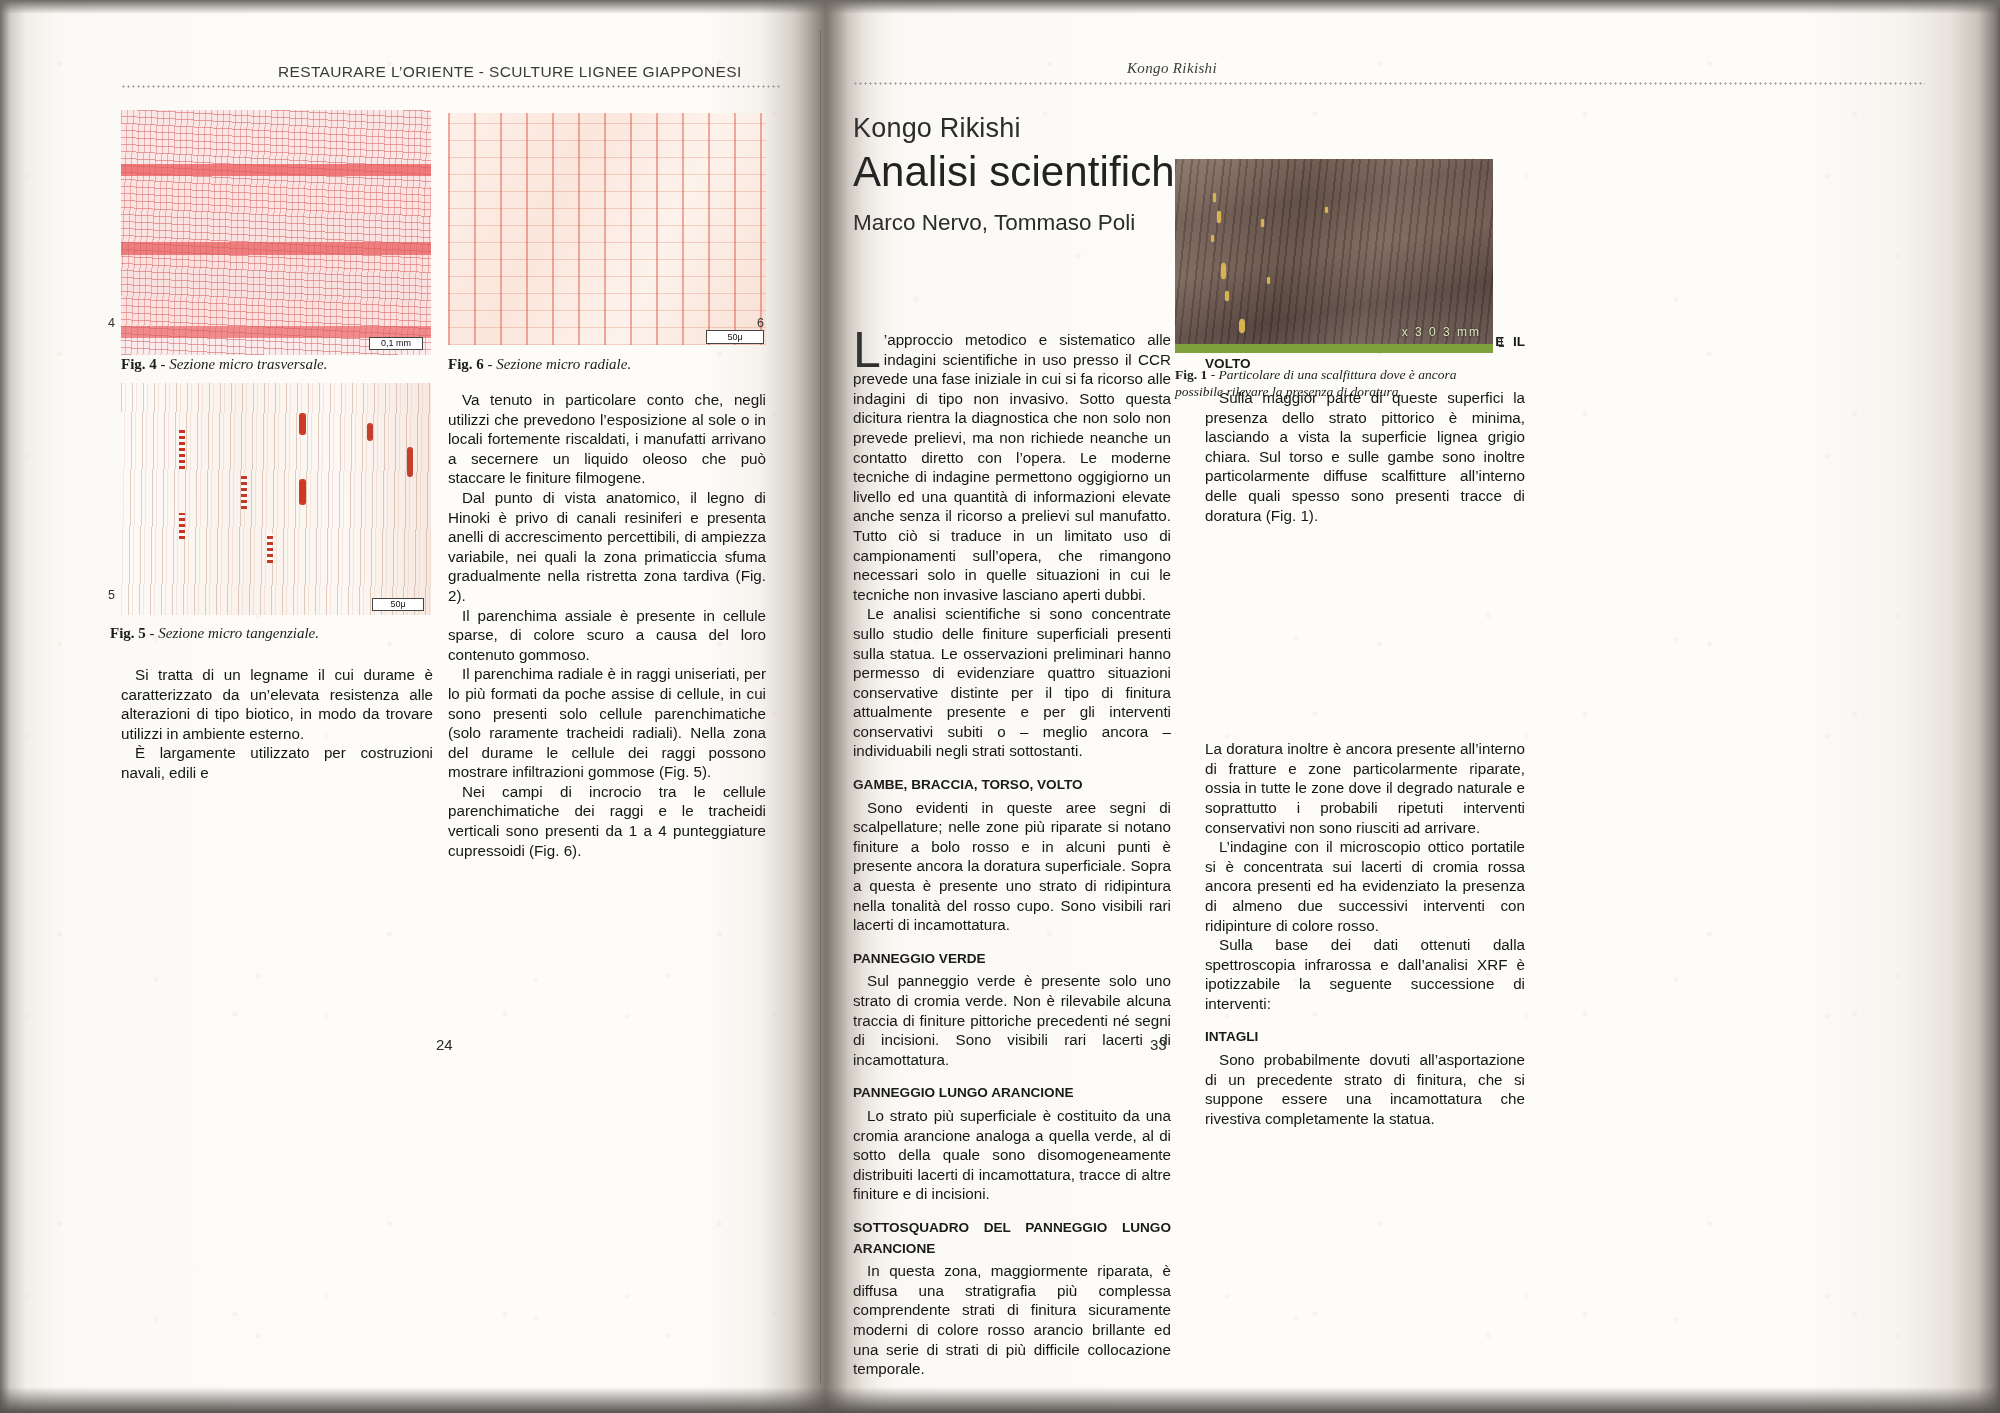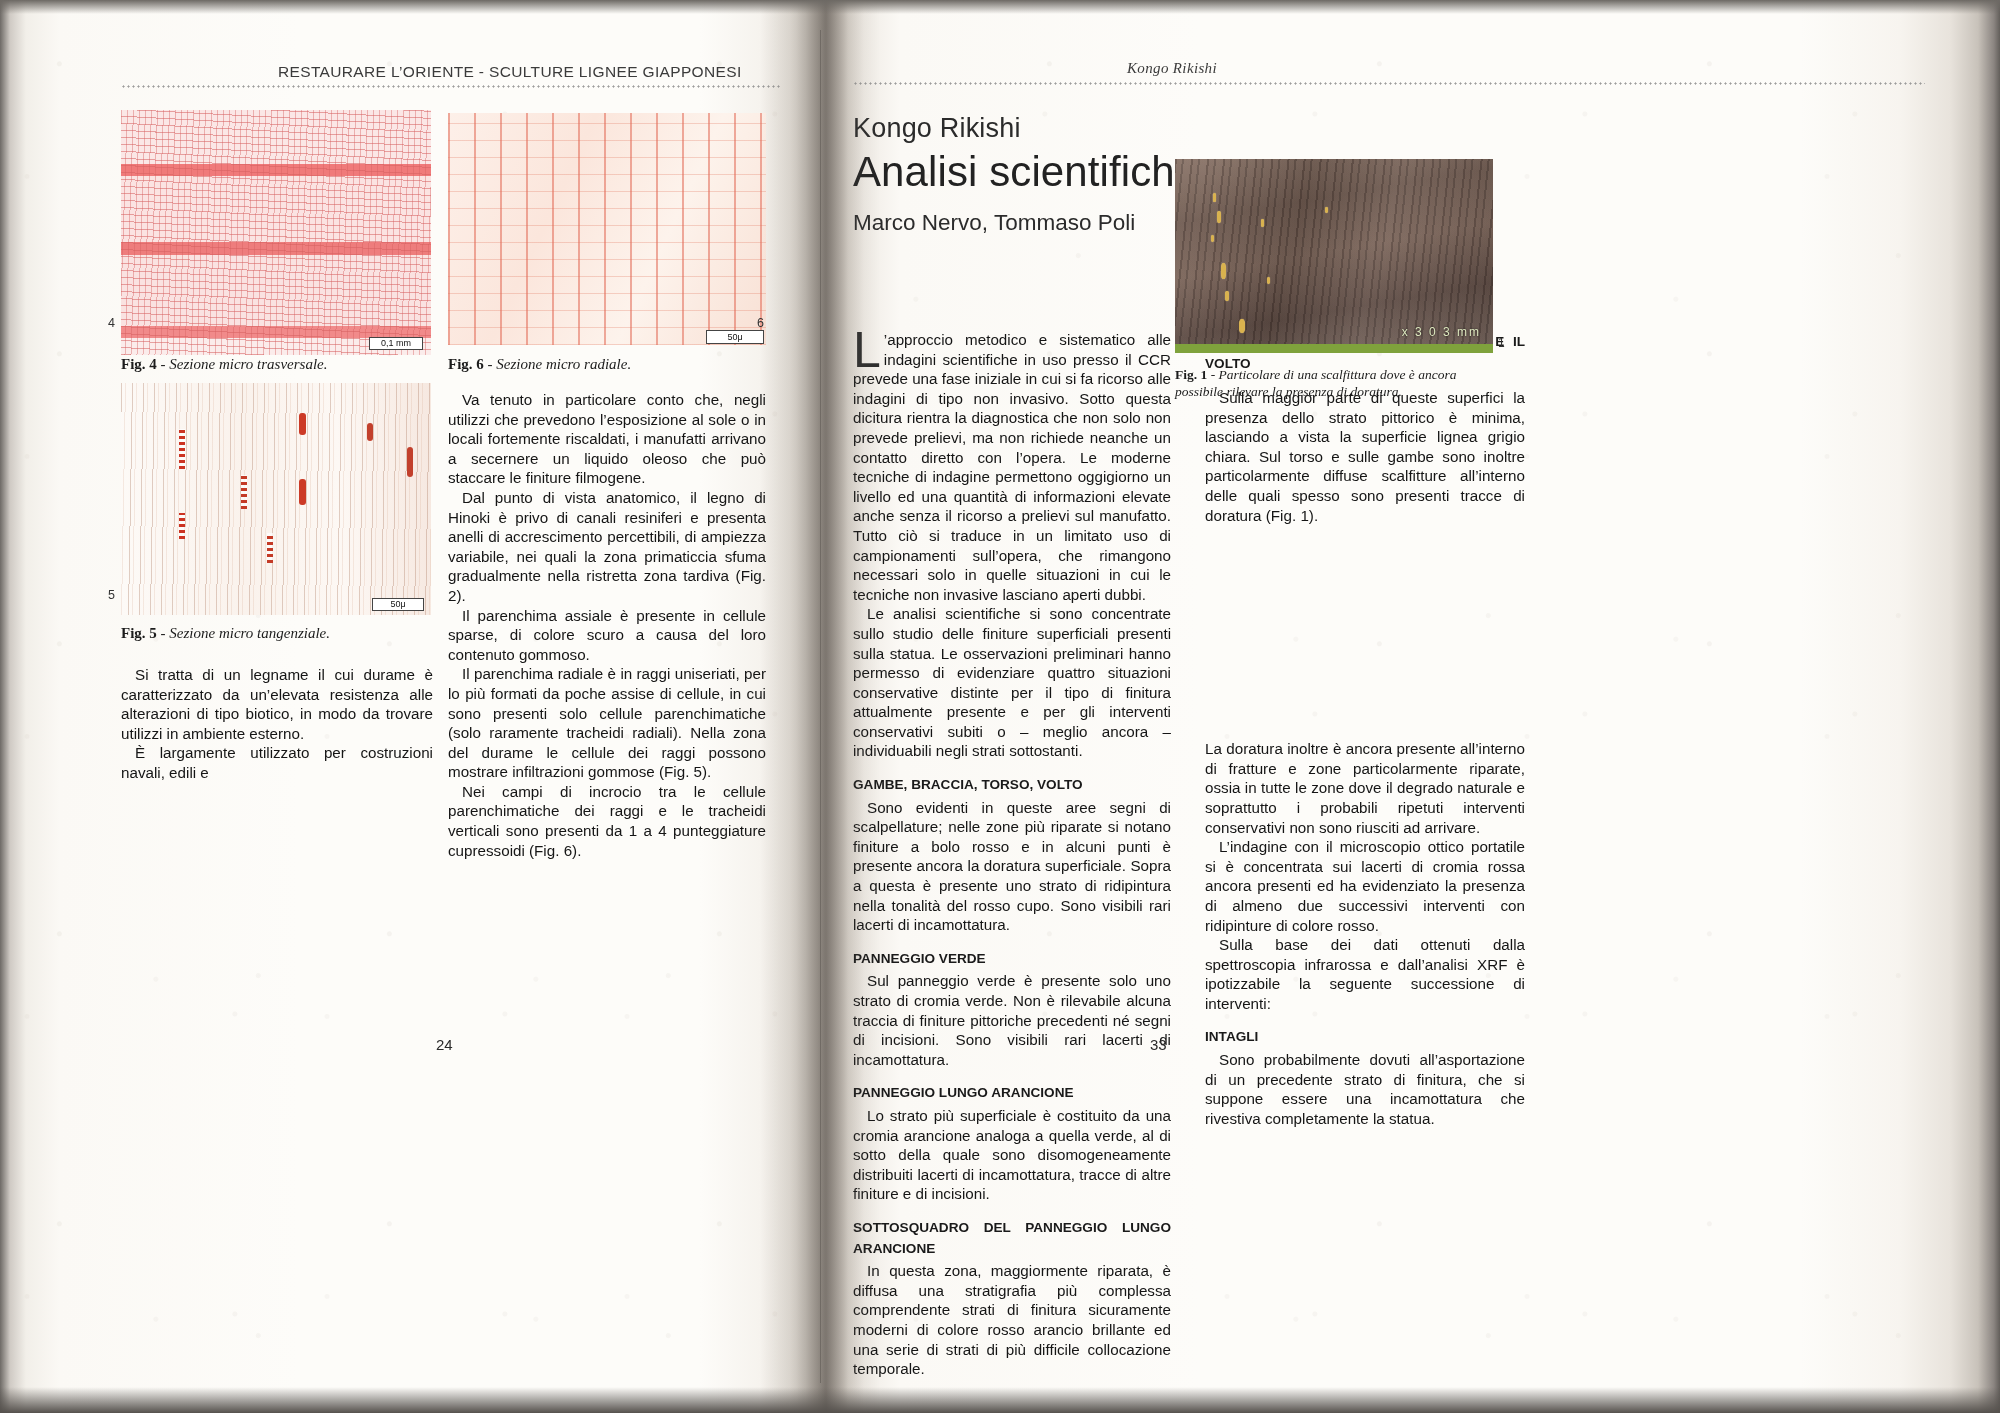--- a/index.html
+++ b/index.html
@@ -216,21 +216,21 @@
       <div style="position:absolute;left:120px;top:92px;width:6px;height:34px;background:repeating-linear-gradient(0deg,#c43a26 0 3px,rgba(255,255,255,.7) 3px 6px);"></div>
       <div style="position:absolute;left:146px;top:150px;width:6px;height:30px;background:repeating-linear-gradient(0deg,#c43a26 0 3px,rgba(255,255,255,.7) 3px 6px);"></div>
       <div style="position:absolute;left:178px;top:30px;width:7px;height:22px;background:#cc3a26;border-radius:3px;"></div>
       <div style="position:absolute;left:178px;top:96px;width:7px;height:26px;background:#cc3a26;border-radius:3px;"></div>
       <div style="position:absolute;left:246px;top:40px;width:6px;height:18px;background:#c2402c;border-radius:3px;"></div>
       <div style="position:absolute;left:286px;top:64px;width:6px;height:30px;background:#c2402c;border-radius:3px;"></div>
     </div>
     <div style="position:absolute; left:88px; top:588px; font-size:12.5px; color:#333;">5</div>
     <div class="scalebar" style="left:352px; top:598px; width:50px; height:11px;">50μ</div>
 
-    <div class="caption" style="left:101px; top:625px;">
+    <div class="caption" style="left:90px; top:625px;">
       <b>Fig. 5</b><span> - </span><i>Sezione micro tangenziale.</i>
     </div>
 
     <div class="col" style="left:101px; top:665px; width:312px;">
       <p>Si tratta di un legname il cui durame è caratterizzato da un’elevata resistenza alle alterazioni di tipo biotico, in modo da trovare utilizzi in ambiente esterno.</p>
       <p>È largamente utilizzato per costruzioni navali, edili e</p>
     </div>
 
     <div class="col" style="left:428px; top:390px; width:318px;">
       <p>Va tenuto in particolare conto che, negli utilizzi che prevedono l’esposizione al sole o in locali fortemente riscaldati, i manufatti arrivano a secernere un liquido oleoso che può staccare le finiture filmogene.</p>

